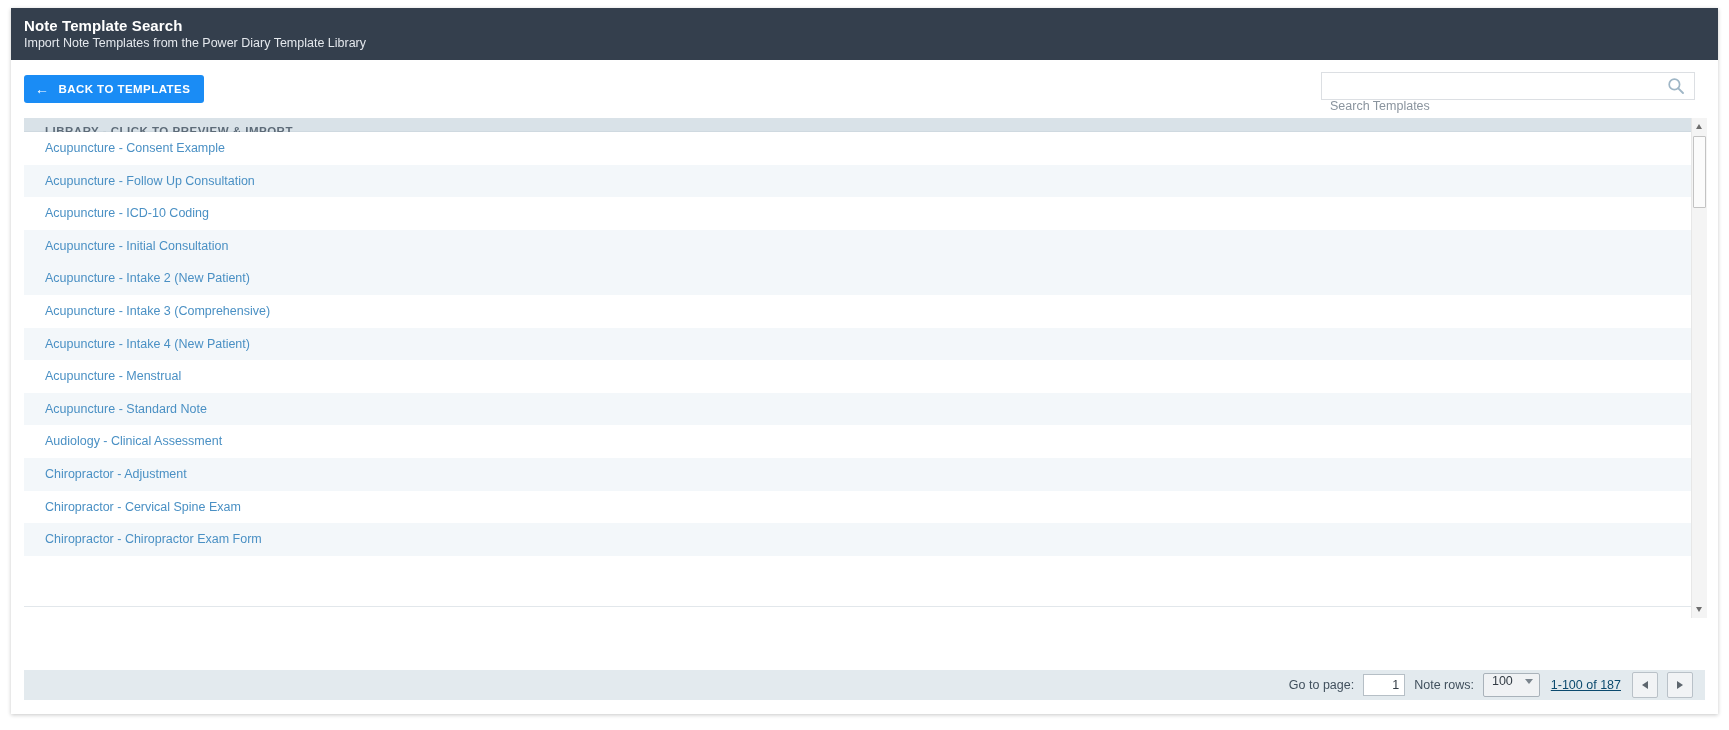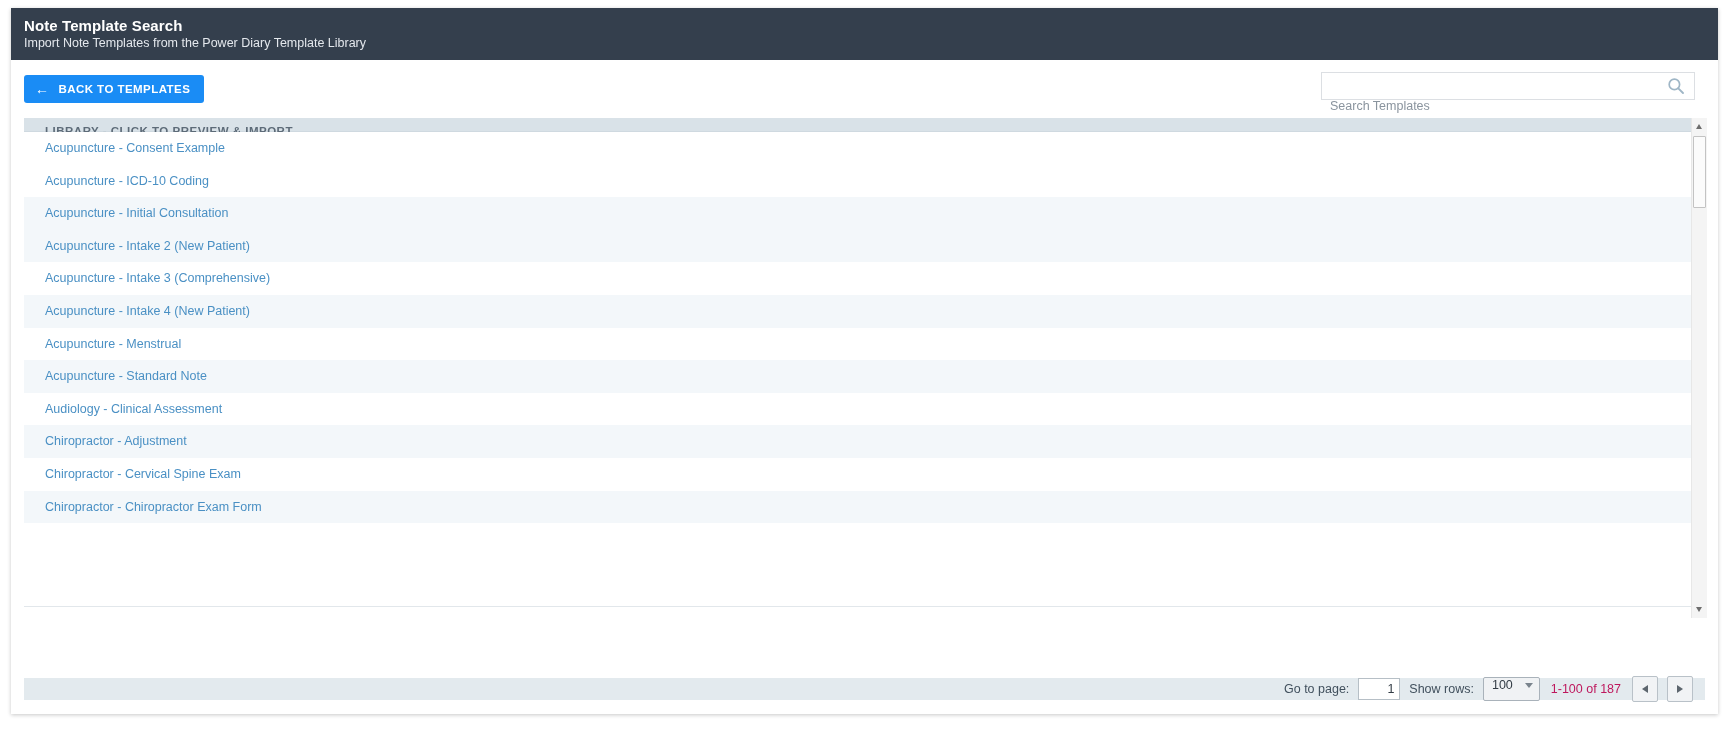--- a/index.html
+++ b/index.html
@@ -201,21 +201,21 @@
     box-sizing: border-box;
     cursor: pointer;
   }
 
   
   .footer {
     position: absolute;
     left: 13px;
     right: 13px;
     bottom: 14px;
-    height: 22px;
+    height: 30px;
     background: #e3eaee;
     display: flex;
     align-items: center;
     justify-content: flex-end;
     padding-right: 12px;
     box-sizing: border-box;
     gap: 9px;
     font-size: 12.5px;
     color: #41505d;
   }
@@ -247,21 +247,21 @@
     gap: 12px;
     cursor: pointer;
     box-sizing: border-box;
   }
   .caret {
     width: 0; height: 0;
     border-left: 4px solid transparent;
     border-right: 4px solid transparent;
     border-top: 5px solid #7a848d;
   }
-  .range-text { color: #be185d; margin: 0 2px; }
+  .range-text { color: #0c4a6e; margin: 0 2px; text-decoration: underline; }
   .pg-btn {
     width: 26px;
     height: 26px;
     border: 1px solid #b9c1c8;
     background: #f1f3f5;
     border-radius: 2px;
     display: flex;
     align-items: center;
     justify-content: center;
     cursor: pointer;
@@ -305,20 +305,21 @@
             <line x1="11.3" y1="11.3" x2="16" y2="16" stroke="#9fb6c6" stroke-width="1.9" stroke-linecap="round"></line>
           </svg>
         </span>
       </div>
     </div>
 
     <div class="table-area">
       <div class="table-head">LIBRARY - CLICK TO PREVIEW &amp; IMPORT</div>
       <div class="rows">
           <div class="row"><span>Acupuncture - Consent Example</span></div>
+          <div class="row alt"><span>Acupuncture - Follow Up Consultation</span></div>
           <div class="row"><span>Acupuncture - ICD-10 Coding</span></div>
           <div class="row alt"><span>Acupuncture - Initial Consultation</span></div>
           <div class="row alt"><span>Acupuncture - Intake 2 (New Patient)</span></div>
           <div class="row"><span>Acupuncture - Intake 3 (Comprehensive)</span></div>
           <div class="row alt"><span>Acupuncture - Intake 4 (New Patient)</span></div>
           <div class="row"><span>Acupuncture - Menstrual</span></div>
           <div class="row alt"><span>Acupuncture - Standard Note</span></div>
           <div class="row"><span>Audiology - Clinical Assessment</span></div>
           <div class="row alt"><span>Chiropractor - Adjustment</span></div>
           <div class="row"><span>Chiropractor - Cervical Spine Exam</span></div>
@@ -332,21 +333,21 @@
         <div class="sb-thumb"></div>
         <div class="sb-btn sb-down">
             <span class="sb-tri"></span>
           </div>
       </div>
     </div>
 
     <div class="footer">
       <span class="foot-label">Go to page:</span>
       <input class="page-input" type="text" value="1" style="">
-      <span class="foot-label">Show rows:</span>
+      <span class="foot-label">Note rows:</span>
       <div class="rows-select">
         <span>100</span>
         <span class="caret"></span>
       </div>
       <span class="range-text">1-100 of 187</span>
       <div class="pg-btn">
           <span class="pg-tri-l"></span>
         </div>
       <div class="pg-btn">
           <span class="pg-tri-r"></span>

